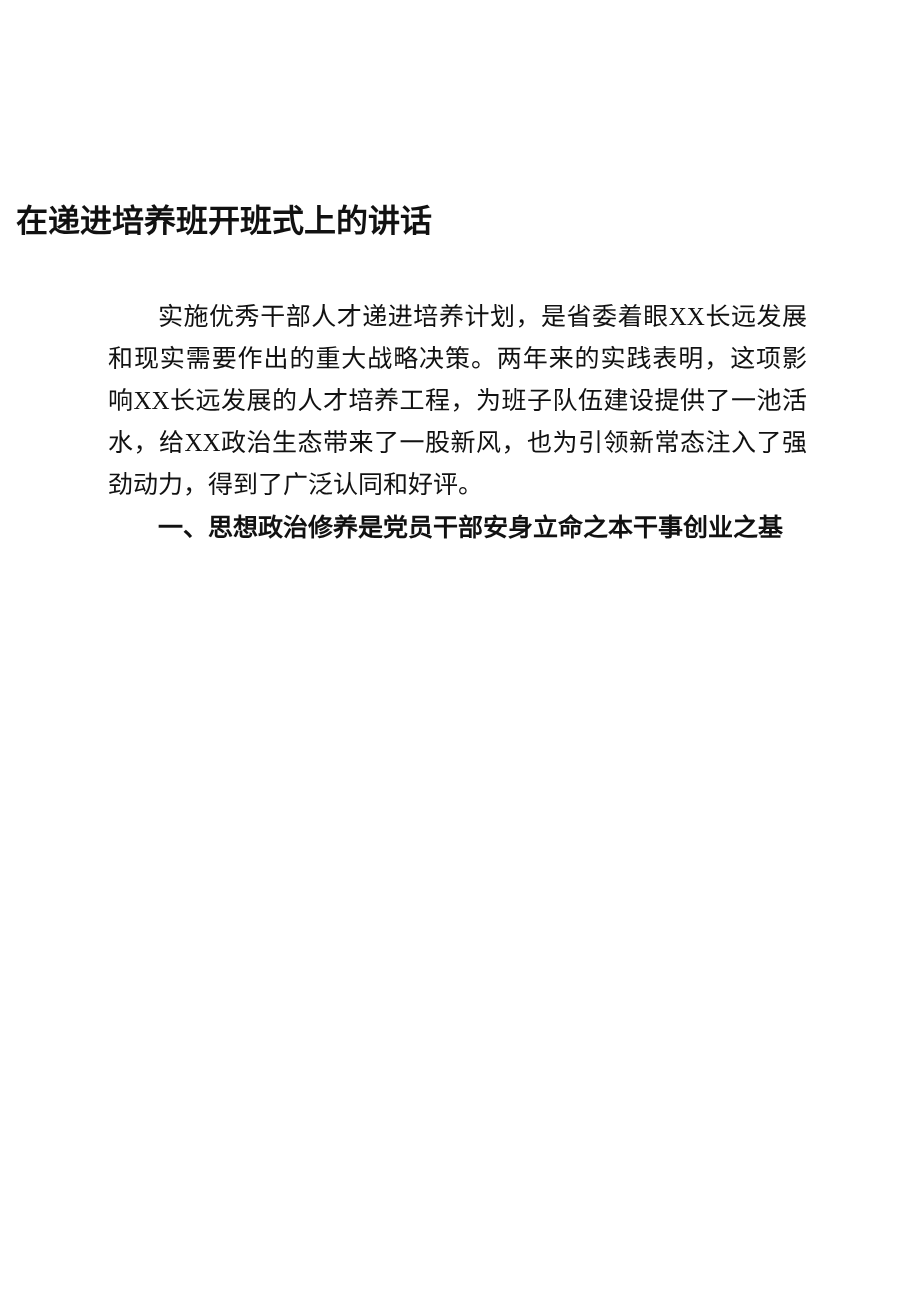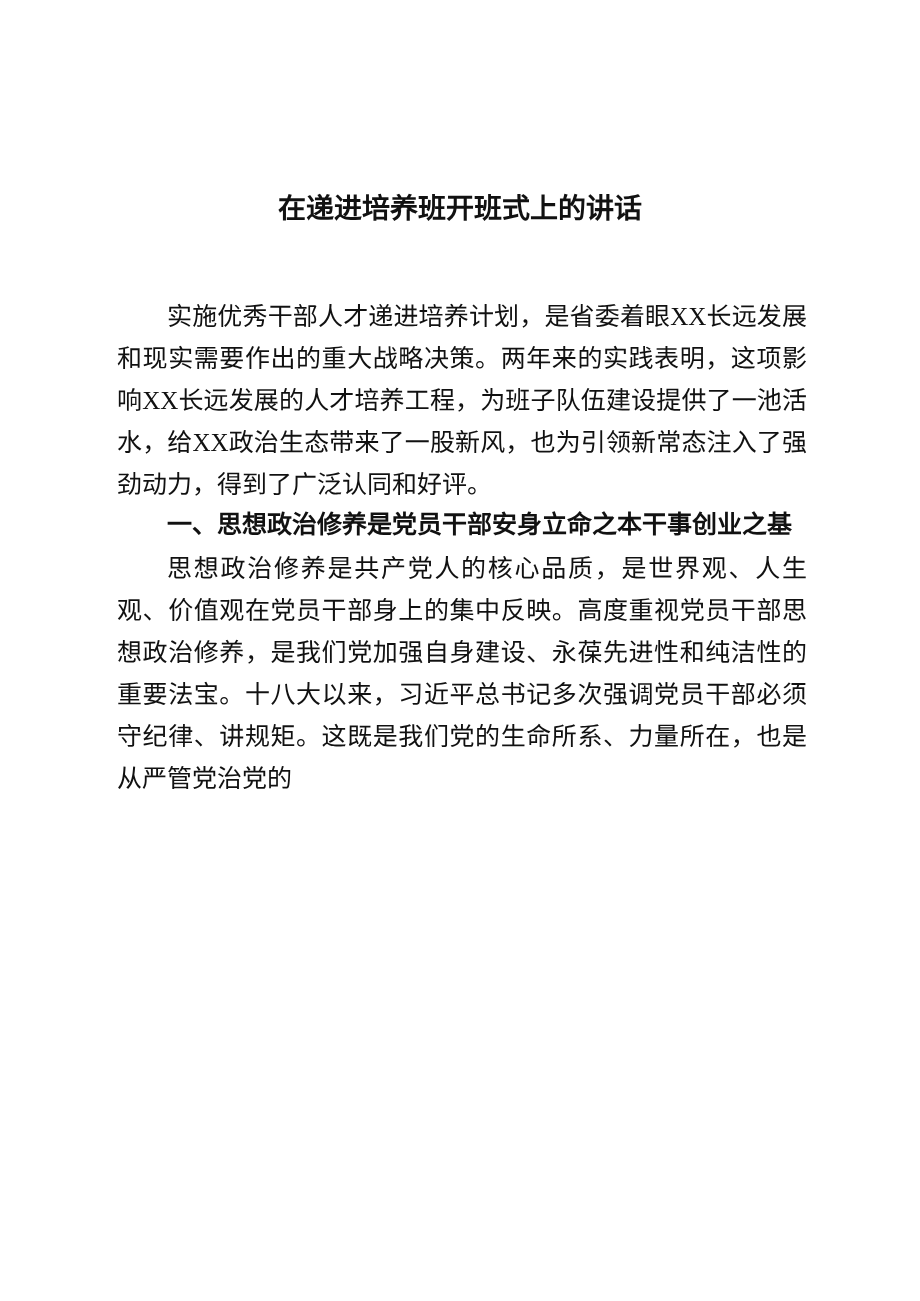--- a/index.html
+++ b/index.html
@@ -10,57 +10,55 @@
   .page {
     position: relative;
     width: 920px;
     height: 1301px;
     margin: 0 auto;
     background: #ffffff;
     overflow: hidden;
     box-sizing: border-box;
   }
   .doc-title {
-    margin: 4px;
+    margin: 16px;
     padding-top: 186px;
-    text-align: center;
     font-family: "Liberation Sans", "DejaVu Sans", sans-serif;
     font-weight: 700;
-    font-size: 28px;
+    font-size: 32px;
     line-height: 38px;
     color: #111111;
     letter-spacing: 0px;
   }
   .doc-body {
     position: absolute;
     top: 296px;
-    left: 117px;
+    left: 108px;
     right: 113px;
     color: #111111;
   }
   .doc-body p {
     margin: 0;
     font-family: "Liberation Serif", "DejaVu Serif", serif;
     font-size: 25px;
     line-height: 42px;
     text-align: justify;
     text-justify: inter-ideograph;
     text-indent: 2em;
     color: #111111;
     word-break: break-all;
   }
   .doc-body p.heading {
-    font-family: Liberation Mono, monospace;
+    font-family: Liberation Sans, sans-serif;
     font-weight: 700;
   }
 </style>
 </head>
 <body>
 
 <div class="page">
   <h1 class="doc-title">在递进培养班开班式上的讲话</h1>
 
   <div class="doc-body">
     <p>实施优秀干部人才递进培养计划，是省委着眼XX长远发展和现实需要作出的重大战略决策。两年来的实践表明，这项影响XX长远发展的人才培养工程，为班子队伍建设提供了一池活水，给XX政治生态带来了一股新风，也为引领新常态注入了强劲动力，得到了广泛认同和好评。</p>
     <p class="heading">一、思想政治修养是党员干部安身立命之本干事创业之基</p>
-    <p>思想政治修养是共产党人的核心品质，是世界观、人生观、价值观在党员干部身上的集中反映。高度重视党员干部思想政治修养，是我们党加强自身建设、永葆先进性和纯洁性的重要法宝。十八大以来，习近平总书记多次强调党员干部必须守纪律、讲规矩。这既是我们党的生命所系、力量所在，也是从严管党治党的</p>
   </div>
 </div>
 
 </body></html>

